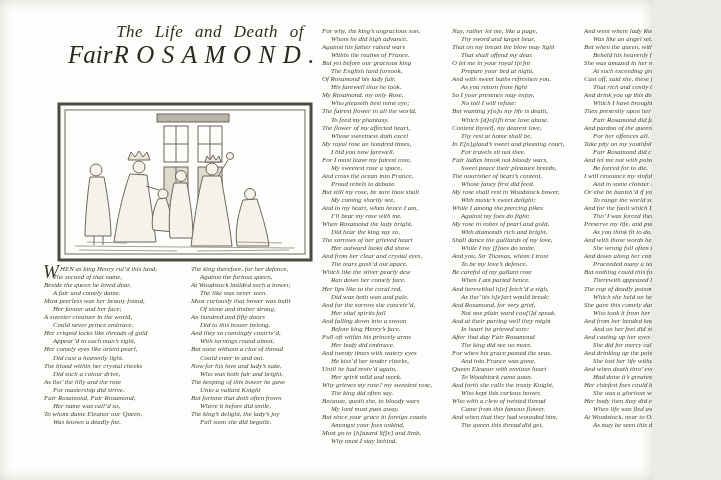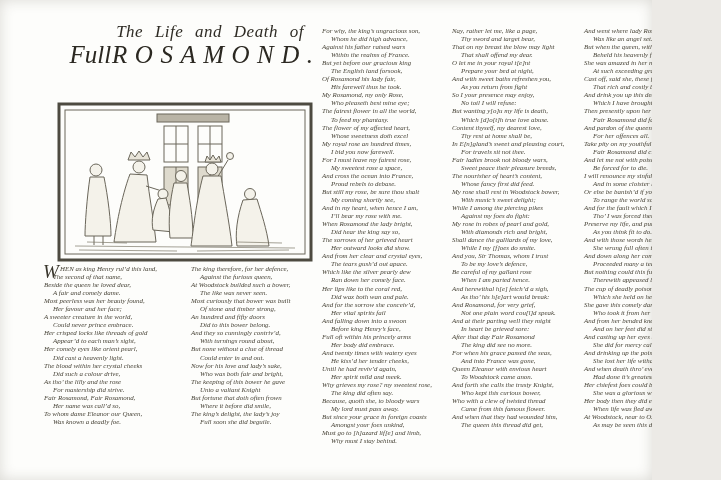--- a/index.html
+++ b/index.html
@@ -32,21 +32,21 @@
            font-style:italic;font-size:13.5px;letter-spacing:.3px;color:#33302a;}
   
   .stamp{position:absolute;left:666px;top:422px;opacity:.8;}
 </style>
 </head>
 <body>
 
 <div class="page">
 
   <div class="t1">The  Life  and  Death  of</div>
-  <div class="t2"><span class="t2a">Full</span><span class="t2b">ROSAMOND.</span></div>
+  <div class="t2"><span class="t2a">Fair</span><span class="t2b">ROSAMOND.</span></div>
 
   <figure class="woodcut">
     <svg width="256" height="160" viewBox="0 0 256 160">
       <g fill="none" stroke="#555146" stroke-width="1">
         <rect x="2" y="2" width="252" height="156" stroke-width="3" stroke="#4d4a40"></rect>
         <rect x="8" y="8" width="240" height="144" stroke-width="1" stroke="#6a665a"></rect>
       </g>
 
       <g fill="none" stroke="#6a665a" stroke-width="1">
         <rect x="100" y="12" width="72" height="8" fill="#b9b4a6" stroke="#6a665a"></rect>

